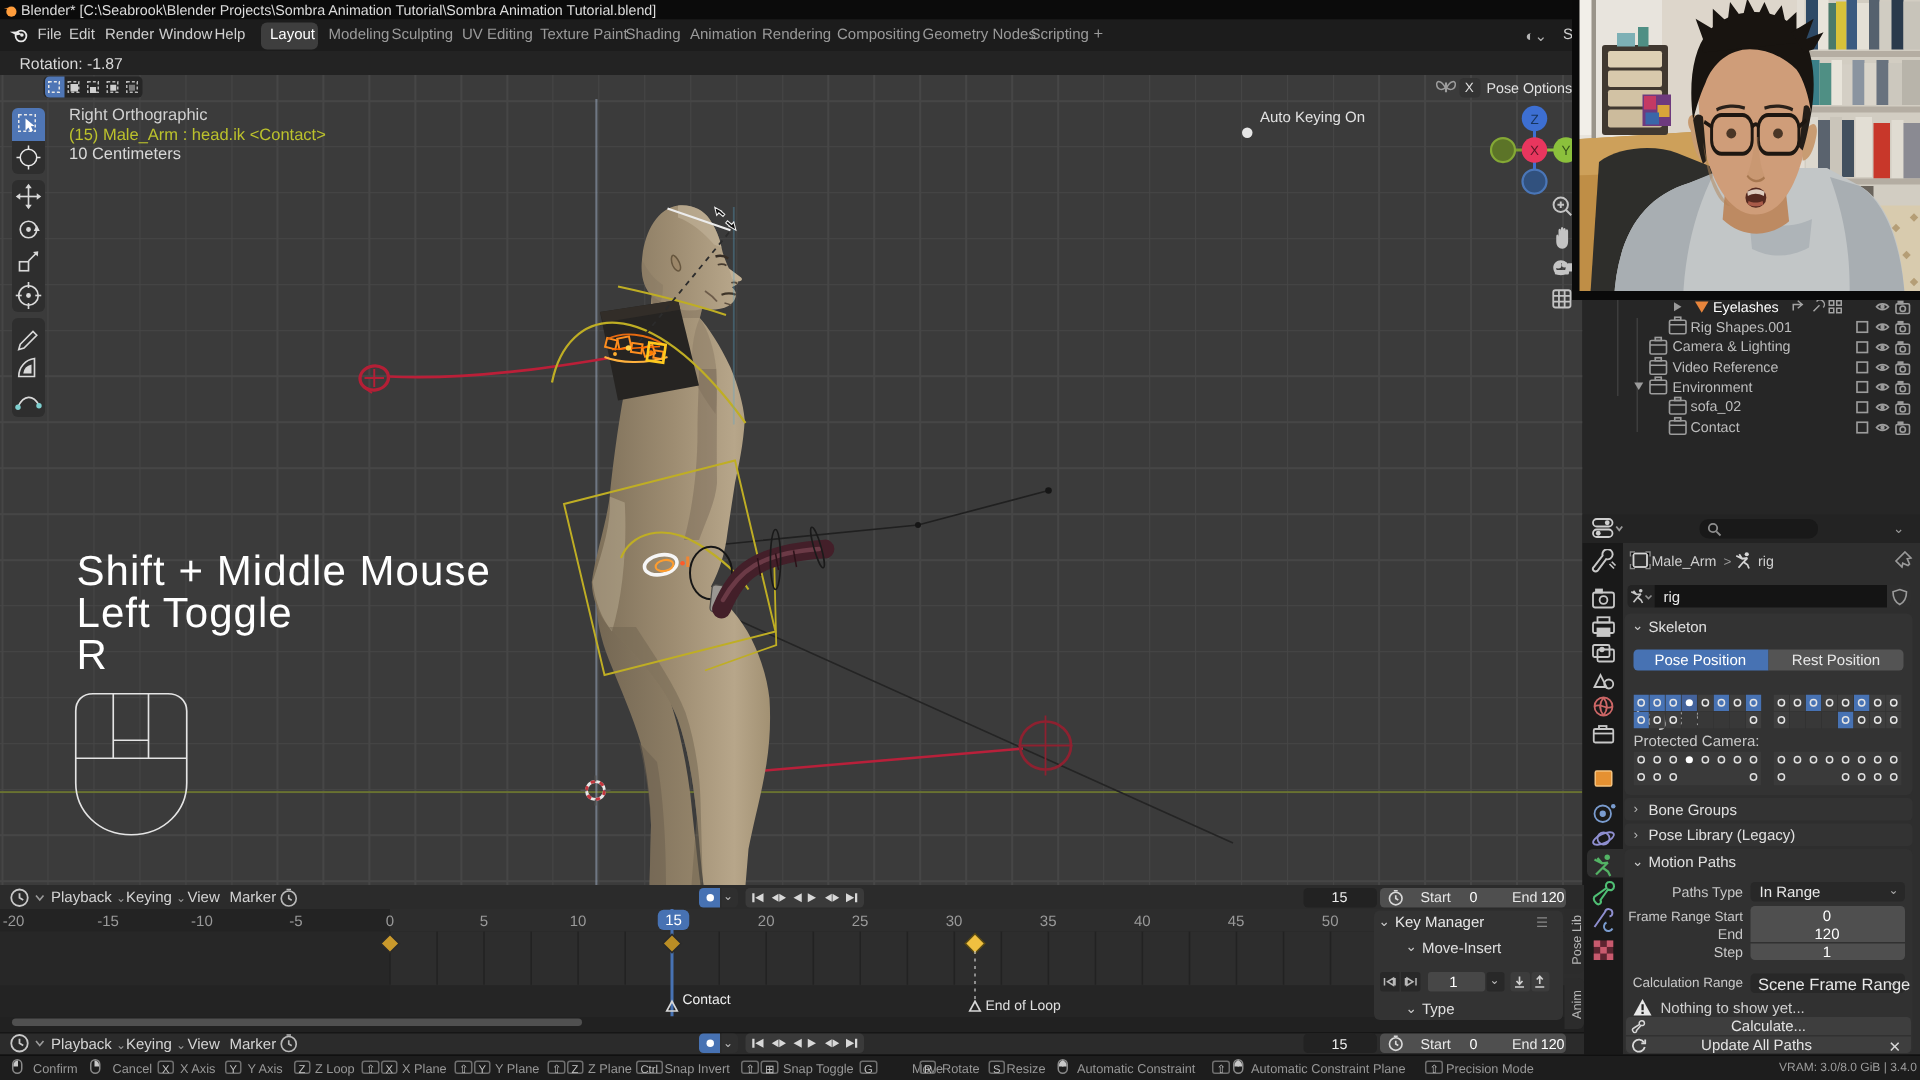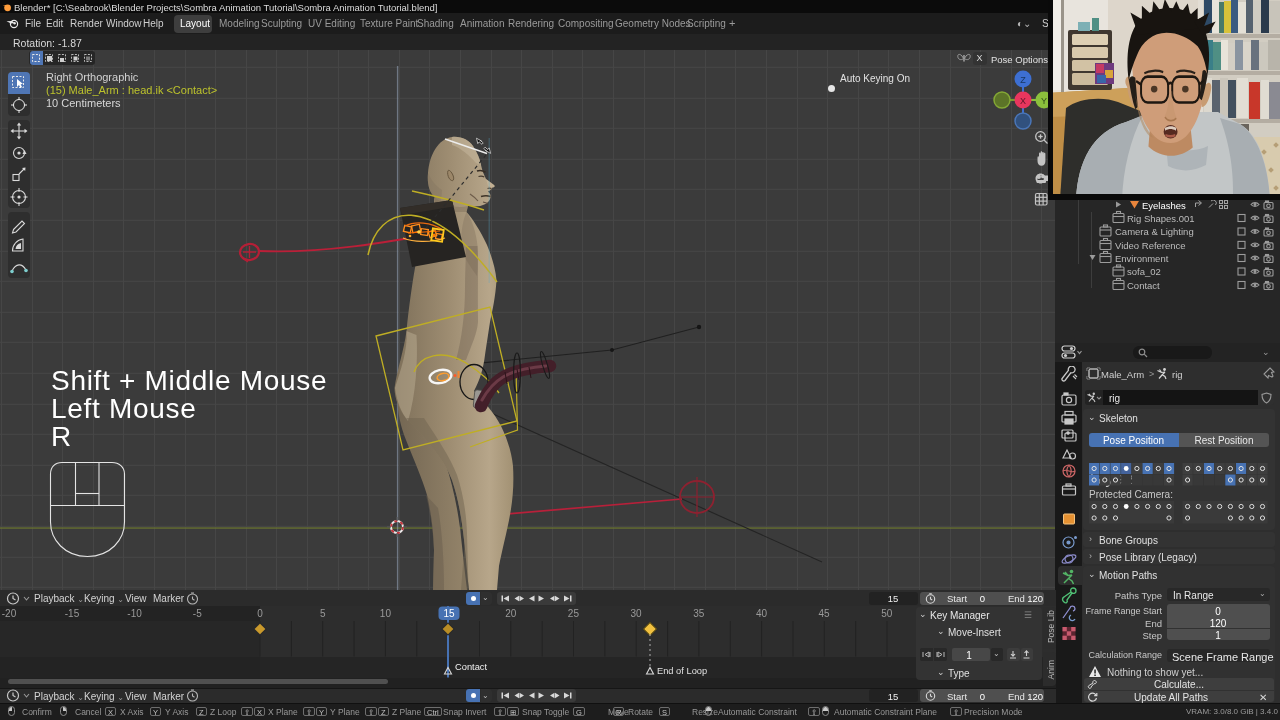--- a/index.html
+++ b/index.html
@@ -311,21 +311,21 @@
     <g stroke="#c4c4c4" fill="none" stroke-width="1.2">
       <rect x="2.5" y="63.5" width="11.5" height="11.5" rx="1.5"></rect>
       <line x1="2.5" y1="67.3" x2="14" y2="67.3"></line>
           <line x1="2.5" y1="71.1" x2="14" y2="71.1"></line>
       <line x1="6.3" y1="63.5" x2="6.3" y2="75"></line>
           <line x1="10.1" y1="63.5" x2="10.1" y2="75"></line>
     </g>
   </svg>
 
   <div class="t" style="left:51px;top:315px;font-size:28px;color:#fff;letter-spacing:0.7px;">Shift + Middle Mouse</div>
-  <div class="t" style="left:51px;top:343px;font-size:28px;color:#fff;letter-spacing:0.7px;">Left Mouse</div>
+  <div class="t" style="left:51px;top:343px;font-size:28px;color:#fff;letter-spacing:0.7px;">Left Toggle</div>
   <div class="t" style="left:51px;top:371px;font-size:28px;color:#fff;letter-spacing:0.2px;">R</div>
 
   <svg class="abs" style="left:48px;top:410px" width="80" height="100" viewBox="0 0 80 100">
     <path d="M2.5,14 C2.5,7 7,2.5 14,2.5 L64,2.5 C71,2.5 76.5,7 76.5,14 L76.5,62 C76.5,80 62,96.5 39.5,96.5 C17,96.5 2.5,80 2.5,62 Z" fill="none" stroke="#e4e4e4" stroke-width="1.1"></path>
     <line x1="27.5" y1="2.5" x2="27.5" y2="45.5" stroke="#e4e4e4" stroke-width="1.1"></line>
     <line x1="51" y1="2.5" x2="51" y2="45.5" stroke="#e4e4e4" stroke-width="1.1"></line>
     <line x1="27.5" y1="33.5" x2="51" y2="33.5" stroke="#e4e4e4" stroke-width="1.1"></line>
     <line x1="2.5" y1="45.5" x2="76.5" y2="45.5" stroke="#e4e4e4" stroke-width="1.1"></line>
   </svg>
 </div>
@@ -926,21 +926,21 @@
 <div class="kb" style="left:424px;">Ctrl</div>
     <div class="st" style="left:443px;">Snap Invert</div>
 <div class="kb" style="left:494px;">⇧</div>
     <div class="kb" style="left:507px;">⊞</div>
     <div class="st" style="left:522px;">Snap Toggle</div>
 <div class="kb" style="left:573px;">G</div>
     <div class="st" style="left:608px;">Move</div>
 <div class="kb" style="left:613px;">R</div>
     <div class="st" style="left:628px;">Rotate</div>
 <div class="kb" style="left:659px;">S</div>
-    <div class="st" style="left:692px;">Resize</div>
+    <div class="st" style="left:671px;">Resize</div>
 <div class="ms" style="left:705px;">
       <i></i>
       <b></b>
     </div>
     <div class="st" style="left:718px;">Automatic Constraint</div>
 <div class="kb" style="left:808px;">⇧</div>
     <div class="ms" style="left:822px;">
       <i></i>
       <b></b>
     </div>

